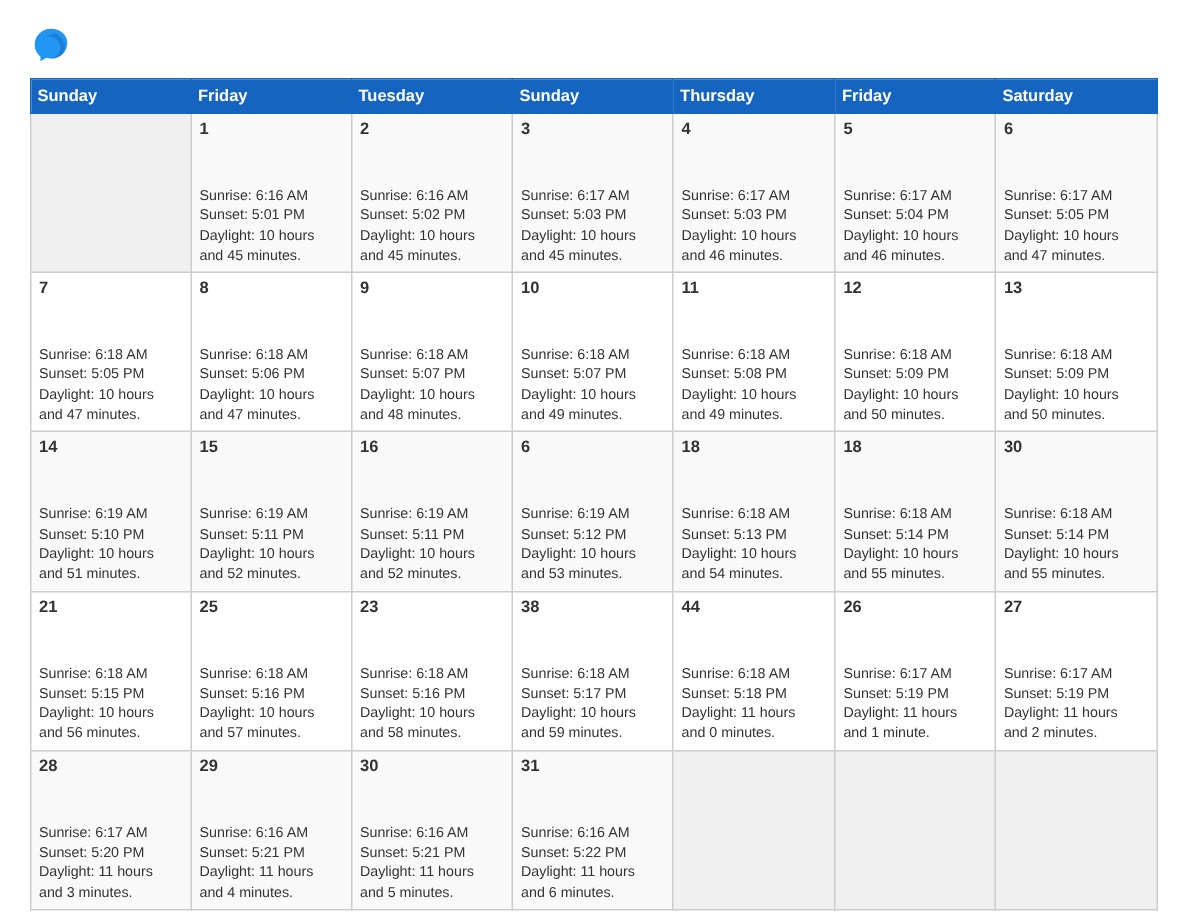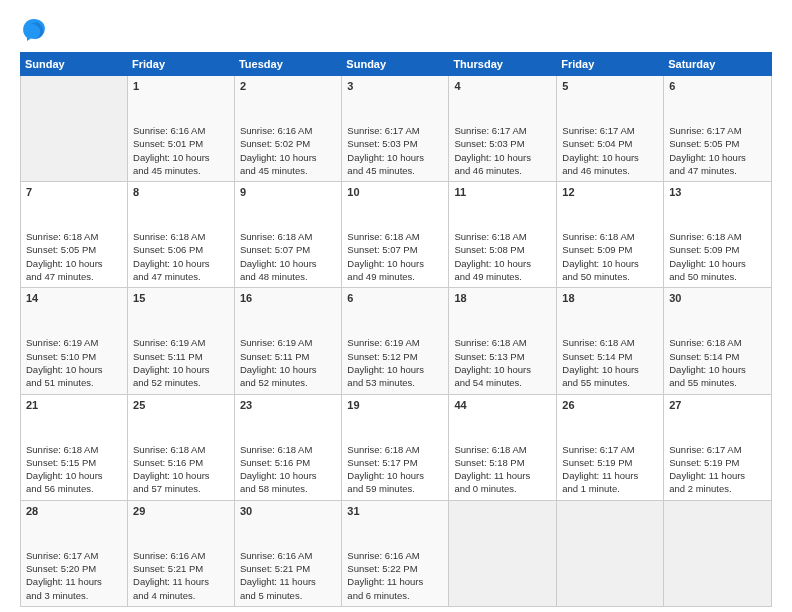--- a/index.html
+++ b/index.html
@@ -223,21 +223,21 @@
           </td>
           <td>
             <span class="day-num">25</span>
             <div class="day-info">Sunrise: 6:18 AM<br>Sunset: 5:16 PM<br>Daylight: 10 hours<br>and 57 minutes.</div>
           </td>
           <td>
             <span class="day-num">23</span>
             <div class="day-info">Sunrise: 6:18 AM<br>Sunset: 5:16 PM<br>Daylight: 10 hours<br>and 58 minutes.</div>
           </td>
           <td>
-            <span class="day-num">19</span>
+            <span class="day-num">38</span>
             <div class="day-info">Sunrise: 6:18 AM<br>Sunset: 5:17 PM<br>Daylight: 10 hours<br>and 59 minutes.</div>
           </td>
           <td>
             <span class="day-num">44</span>
             <div class="day-info">Sunrise: 6:18 AM<br>Sunset: 5:18 PM<br>Daylight: 11 hours<br>and 0 minutes.</div>
           </td>
           <td>
             <span class="day-num">26</span>
             <div class="day-info">Sunrise: 6:17 AM<br>Sunset: 5:19 PM<br>Daylight: 11 hours<br>and 1 minute.</div>
           </td>

